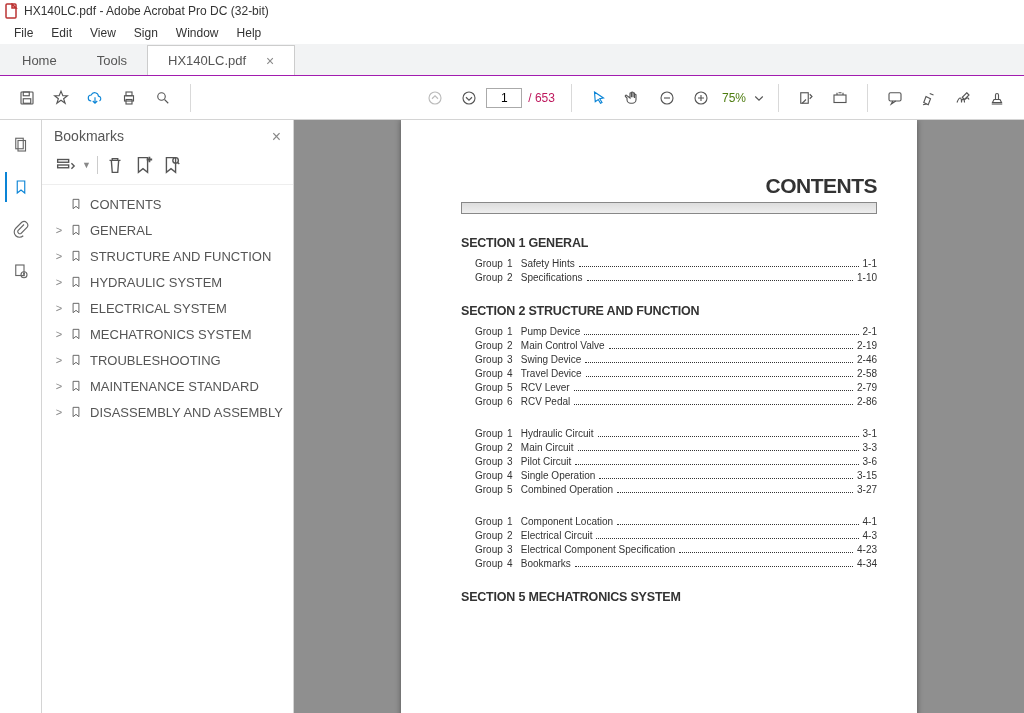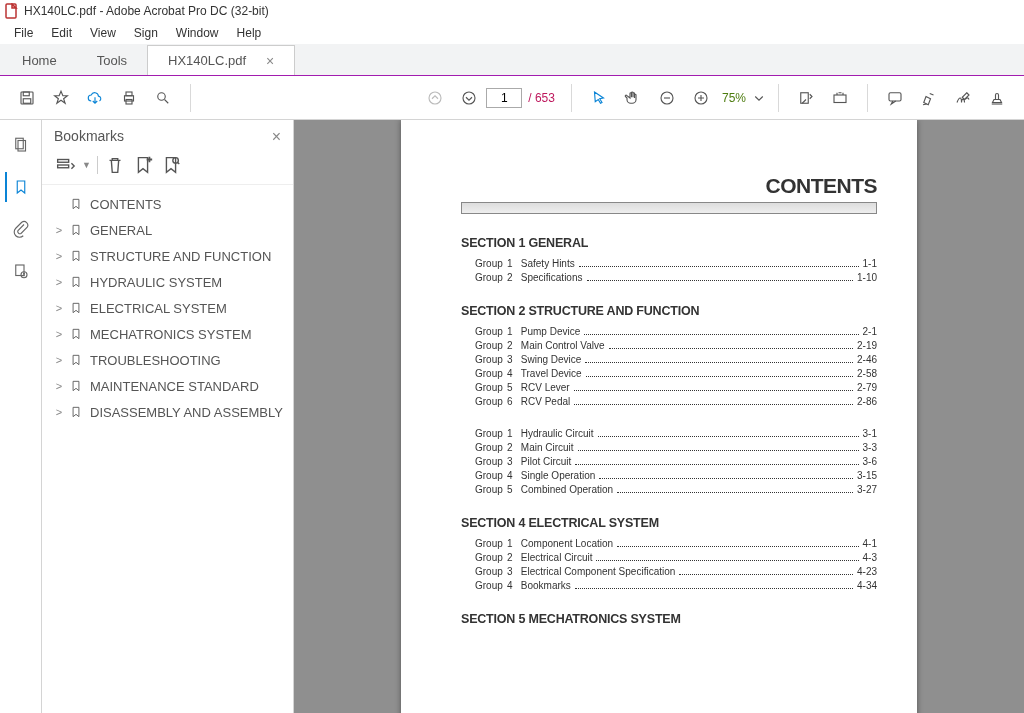--- a/index.html
+++ b/index.html
@@ -470,21 +470,20 @@
               <div class="gline">
                 <span class="gl">Group</span>
                 <span class="gn">5</span>
                 <span class="gt">Combined Operation</span>
                 <span class="dots"></span>
                 <span class="pg">3-27</span>
               </div>
             </div>
           </div>
           <div class="section">
-            <div class="stitle">SECTION 4  ELECTRICAL SYSTEM</div>
             <div class="sgroup">
               <div class="gline">
                 <span class="gl">Group</span>
                 <span class="gn">1</span>
                 <span class="gt">Component Location</span>
                 <span class="dots"></span>
                 <span class="pg">4-1</span>
               </div>
               <div class="gline">
                 <span class="gl">Group</span>

